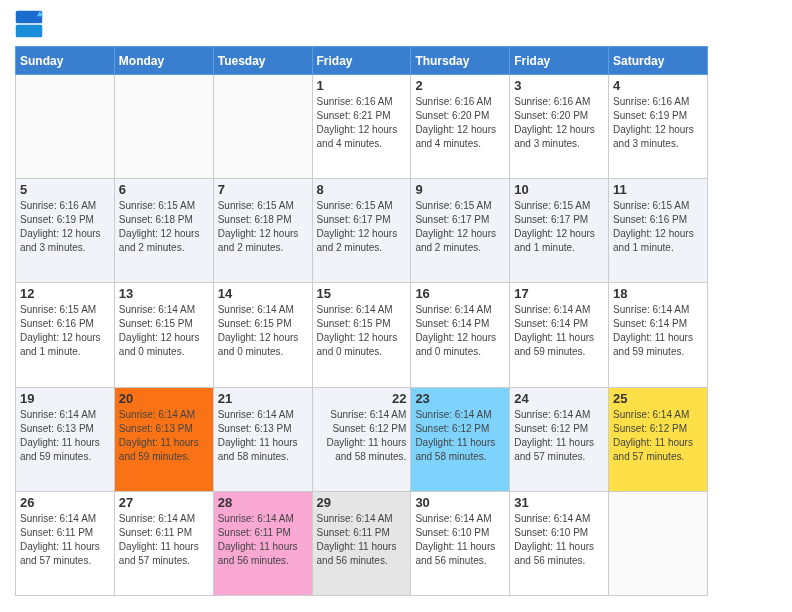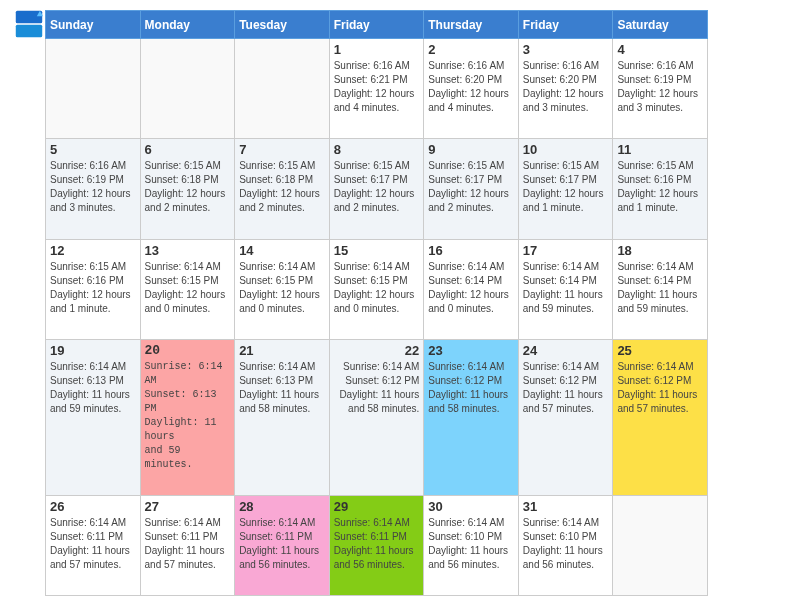--- a/index.html
+++ b/index.html
@@ -8,21 +8,21 @@
       height: 612px;
       font-family: Arial, sans-serif;
       background: #fff;
       overflow: hidden;
     }
     .page {
       width: 723px;
       height: 612px;
       padding: 10px 15px 16px 15px;
       display: flex;
-      flex-direction: row;
+      flex-direction: column;
     }
     .header {
       display: flex;
       justify-content: space-between;
       align-items: flex-start;
       margin-bottom: 8px;
     }
     .logo {
       display: flex;
       align-items: center;
@@ -271,21 +271,21 @@
           </td>
         </tr>
         <tr>
           <td style="background: rgb(240, 244, 248);">
             <span class="day-number">19</span>
             <div class="day-info" style="white-space: pre-line;">Sunrise: 6:14 AM
 Sunset: 6:13 PM
 Daylight: 11 hours
 and 59 minutes.</div>
           </td>
-          <td style="background: #fca5a5; font-family: Liberation Mono, monospace;">
+          <td style="background: #f97316;">
             <span class="day-number">20</span>
             <div class="day-info" style="white-space: pre-line;">Sunrise: 6:14 AM
 Sunset: 6:13 PM
 Daylight: 11 hours
 and 59 minutes.</div>
           </td>
           <td style="background: rgb(240, 244, 248);">
             <span class="day-number">21</span>
             <div class="day-info" style="white-space: pre-line;">Sunrise: 6:14 AM
 Sunset: 6:13 PM
@@ -336,21 +336,21 @@
 Daylight: 11 hours
 and 57 minutes.</div>
           </td>
           <td style="background: #f9a8d4;">
             <span class="day-number">28</span>
             <div class="day-info" style="white-space: pre-line;">Sunrise: 6:14 AM
 Sunset: 6:11 PM
 Daylight: 11 hours
 and 56 minutes.</div>
           </td>
-          <td style="background: #84cc16;">
+          <td style="background: #e5e5e5;">
             <span class="day-number">29</span>
             <div class="day-info" style="white-space: pre-line;">Sunrise: 6:14 AM
 Sunset: 6:11 PM
 Daylight: 11 hours
 and 56 minutes.</div>
           </td>
           <td style="background: rgb(255, 255, 255);">
             <span class="day-number">30</span>
             <div class="day-info" style="white-space: pre-line;">Sunrise: 6:14 AM
 Sunset: 6:10 PM

